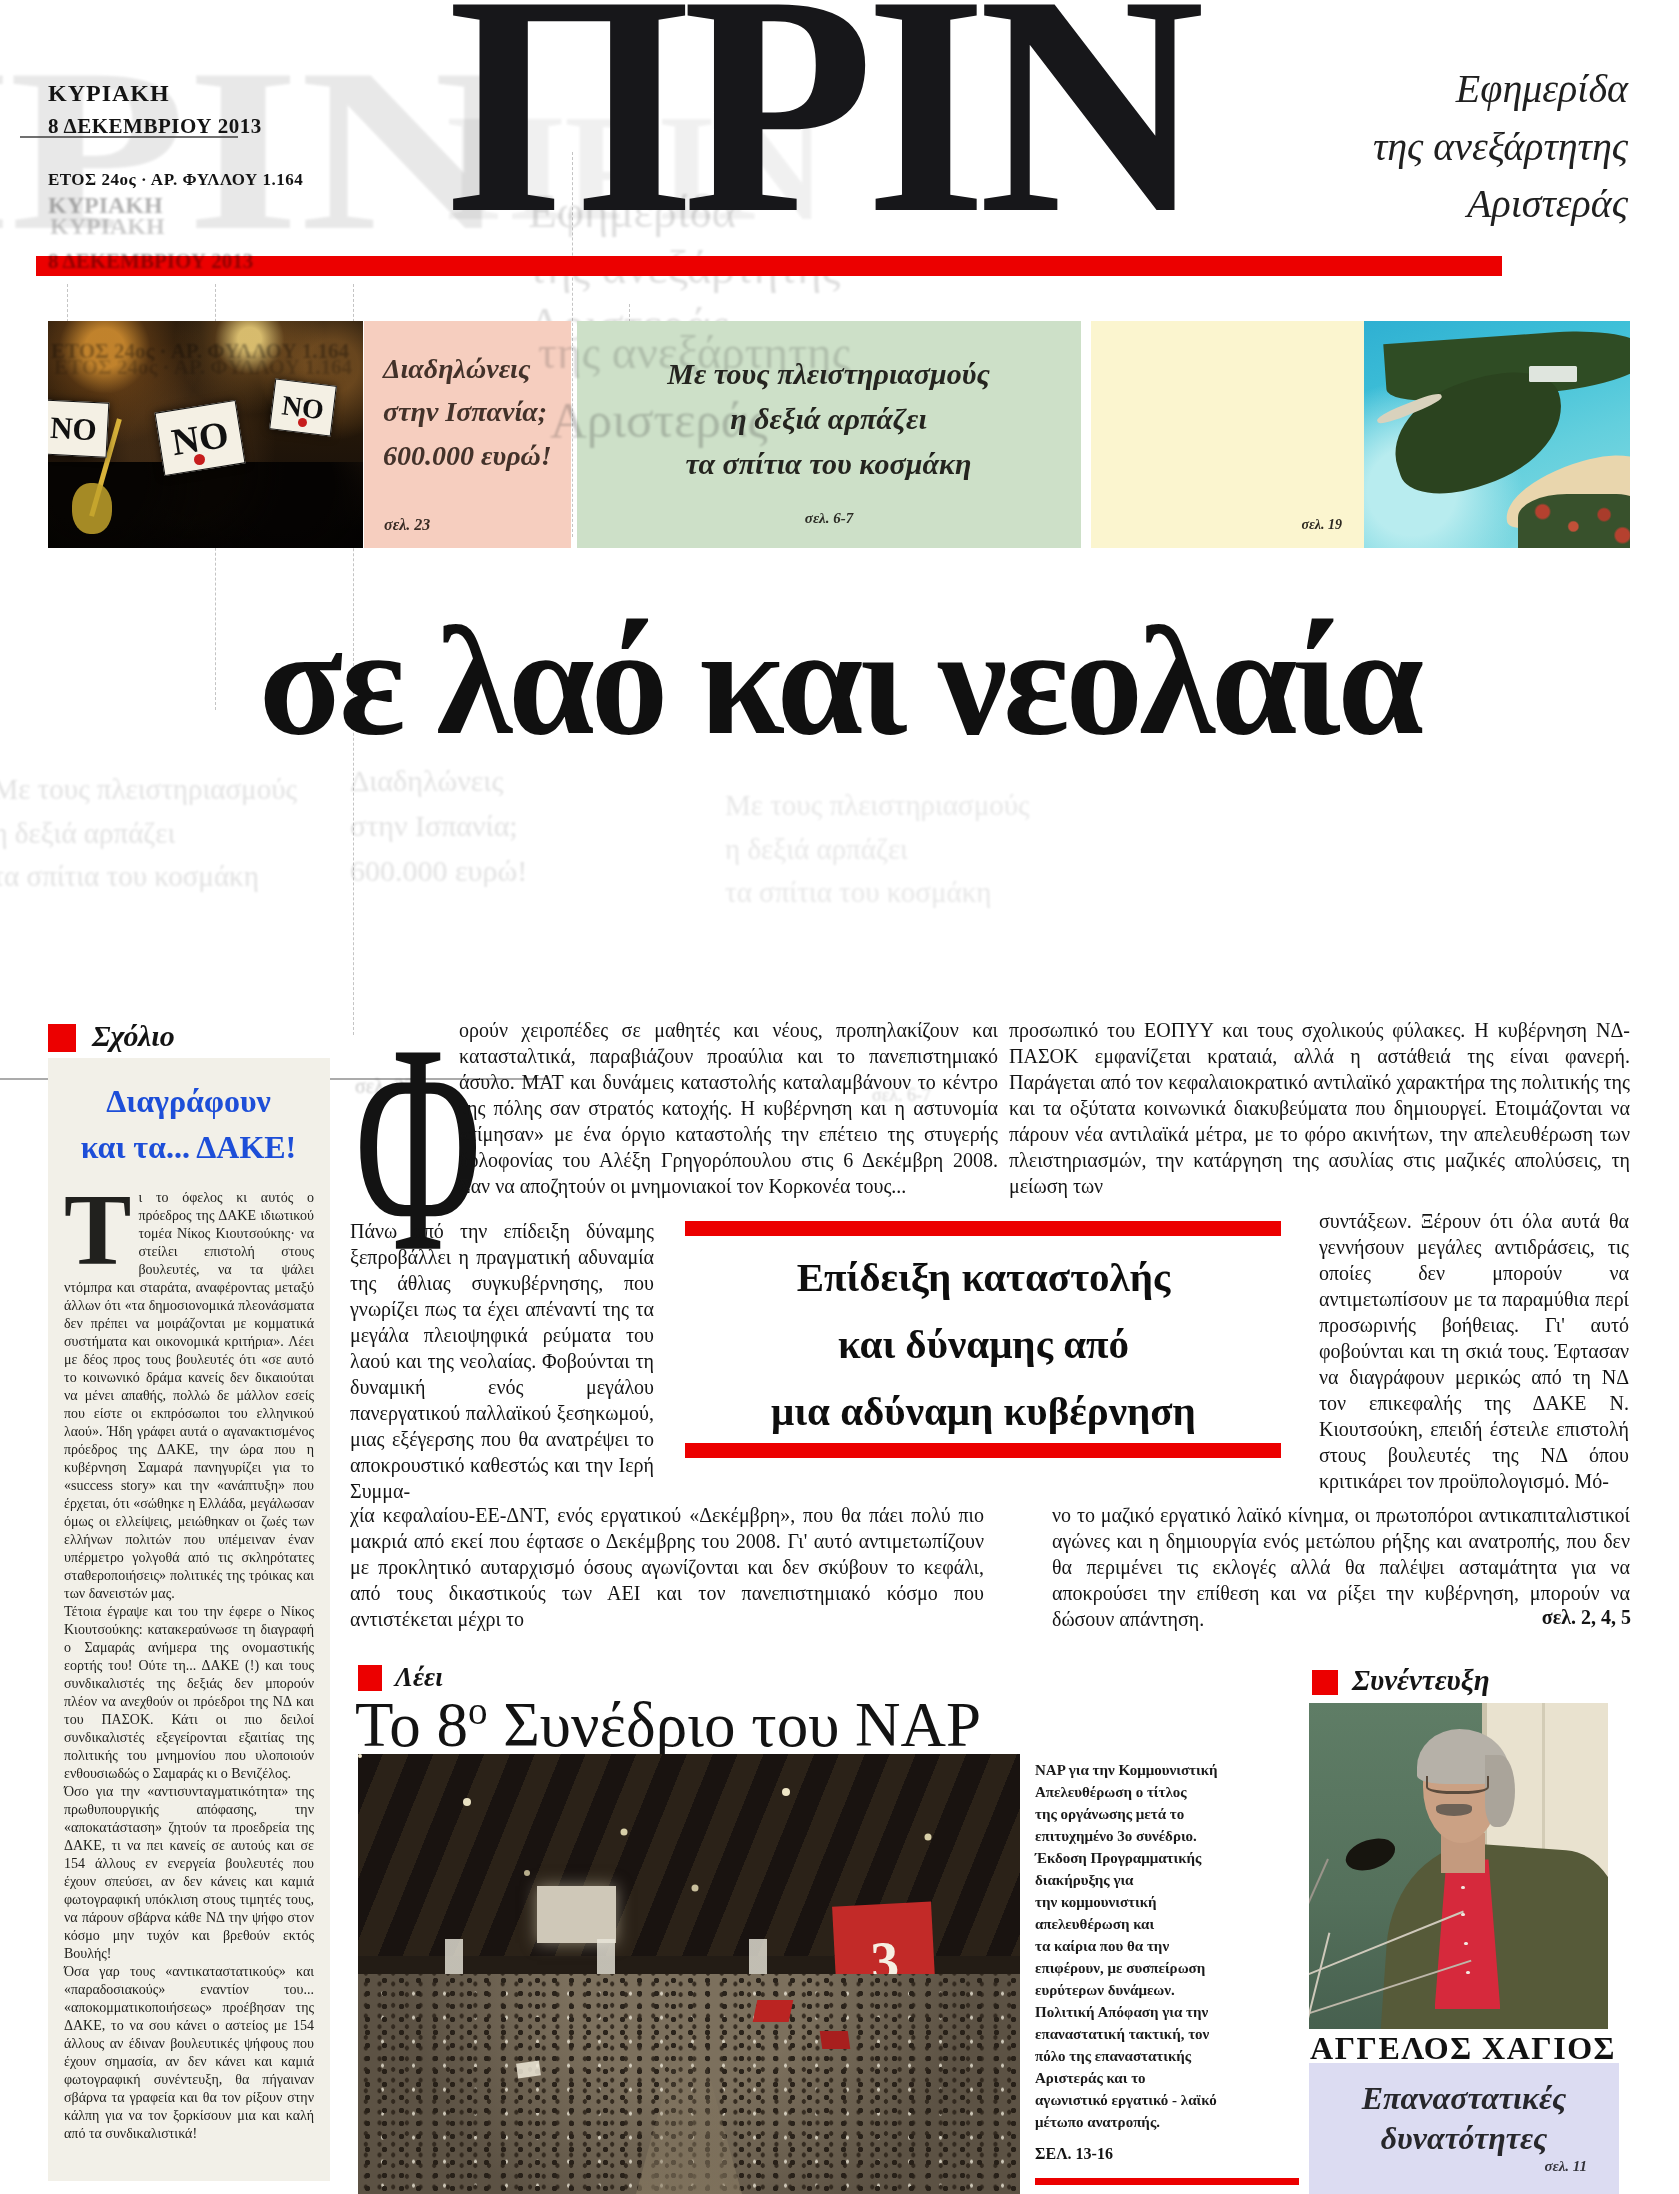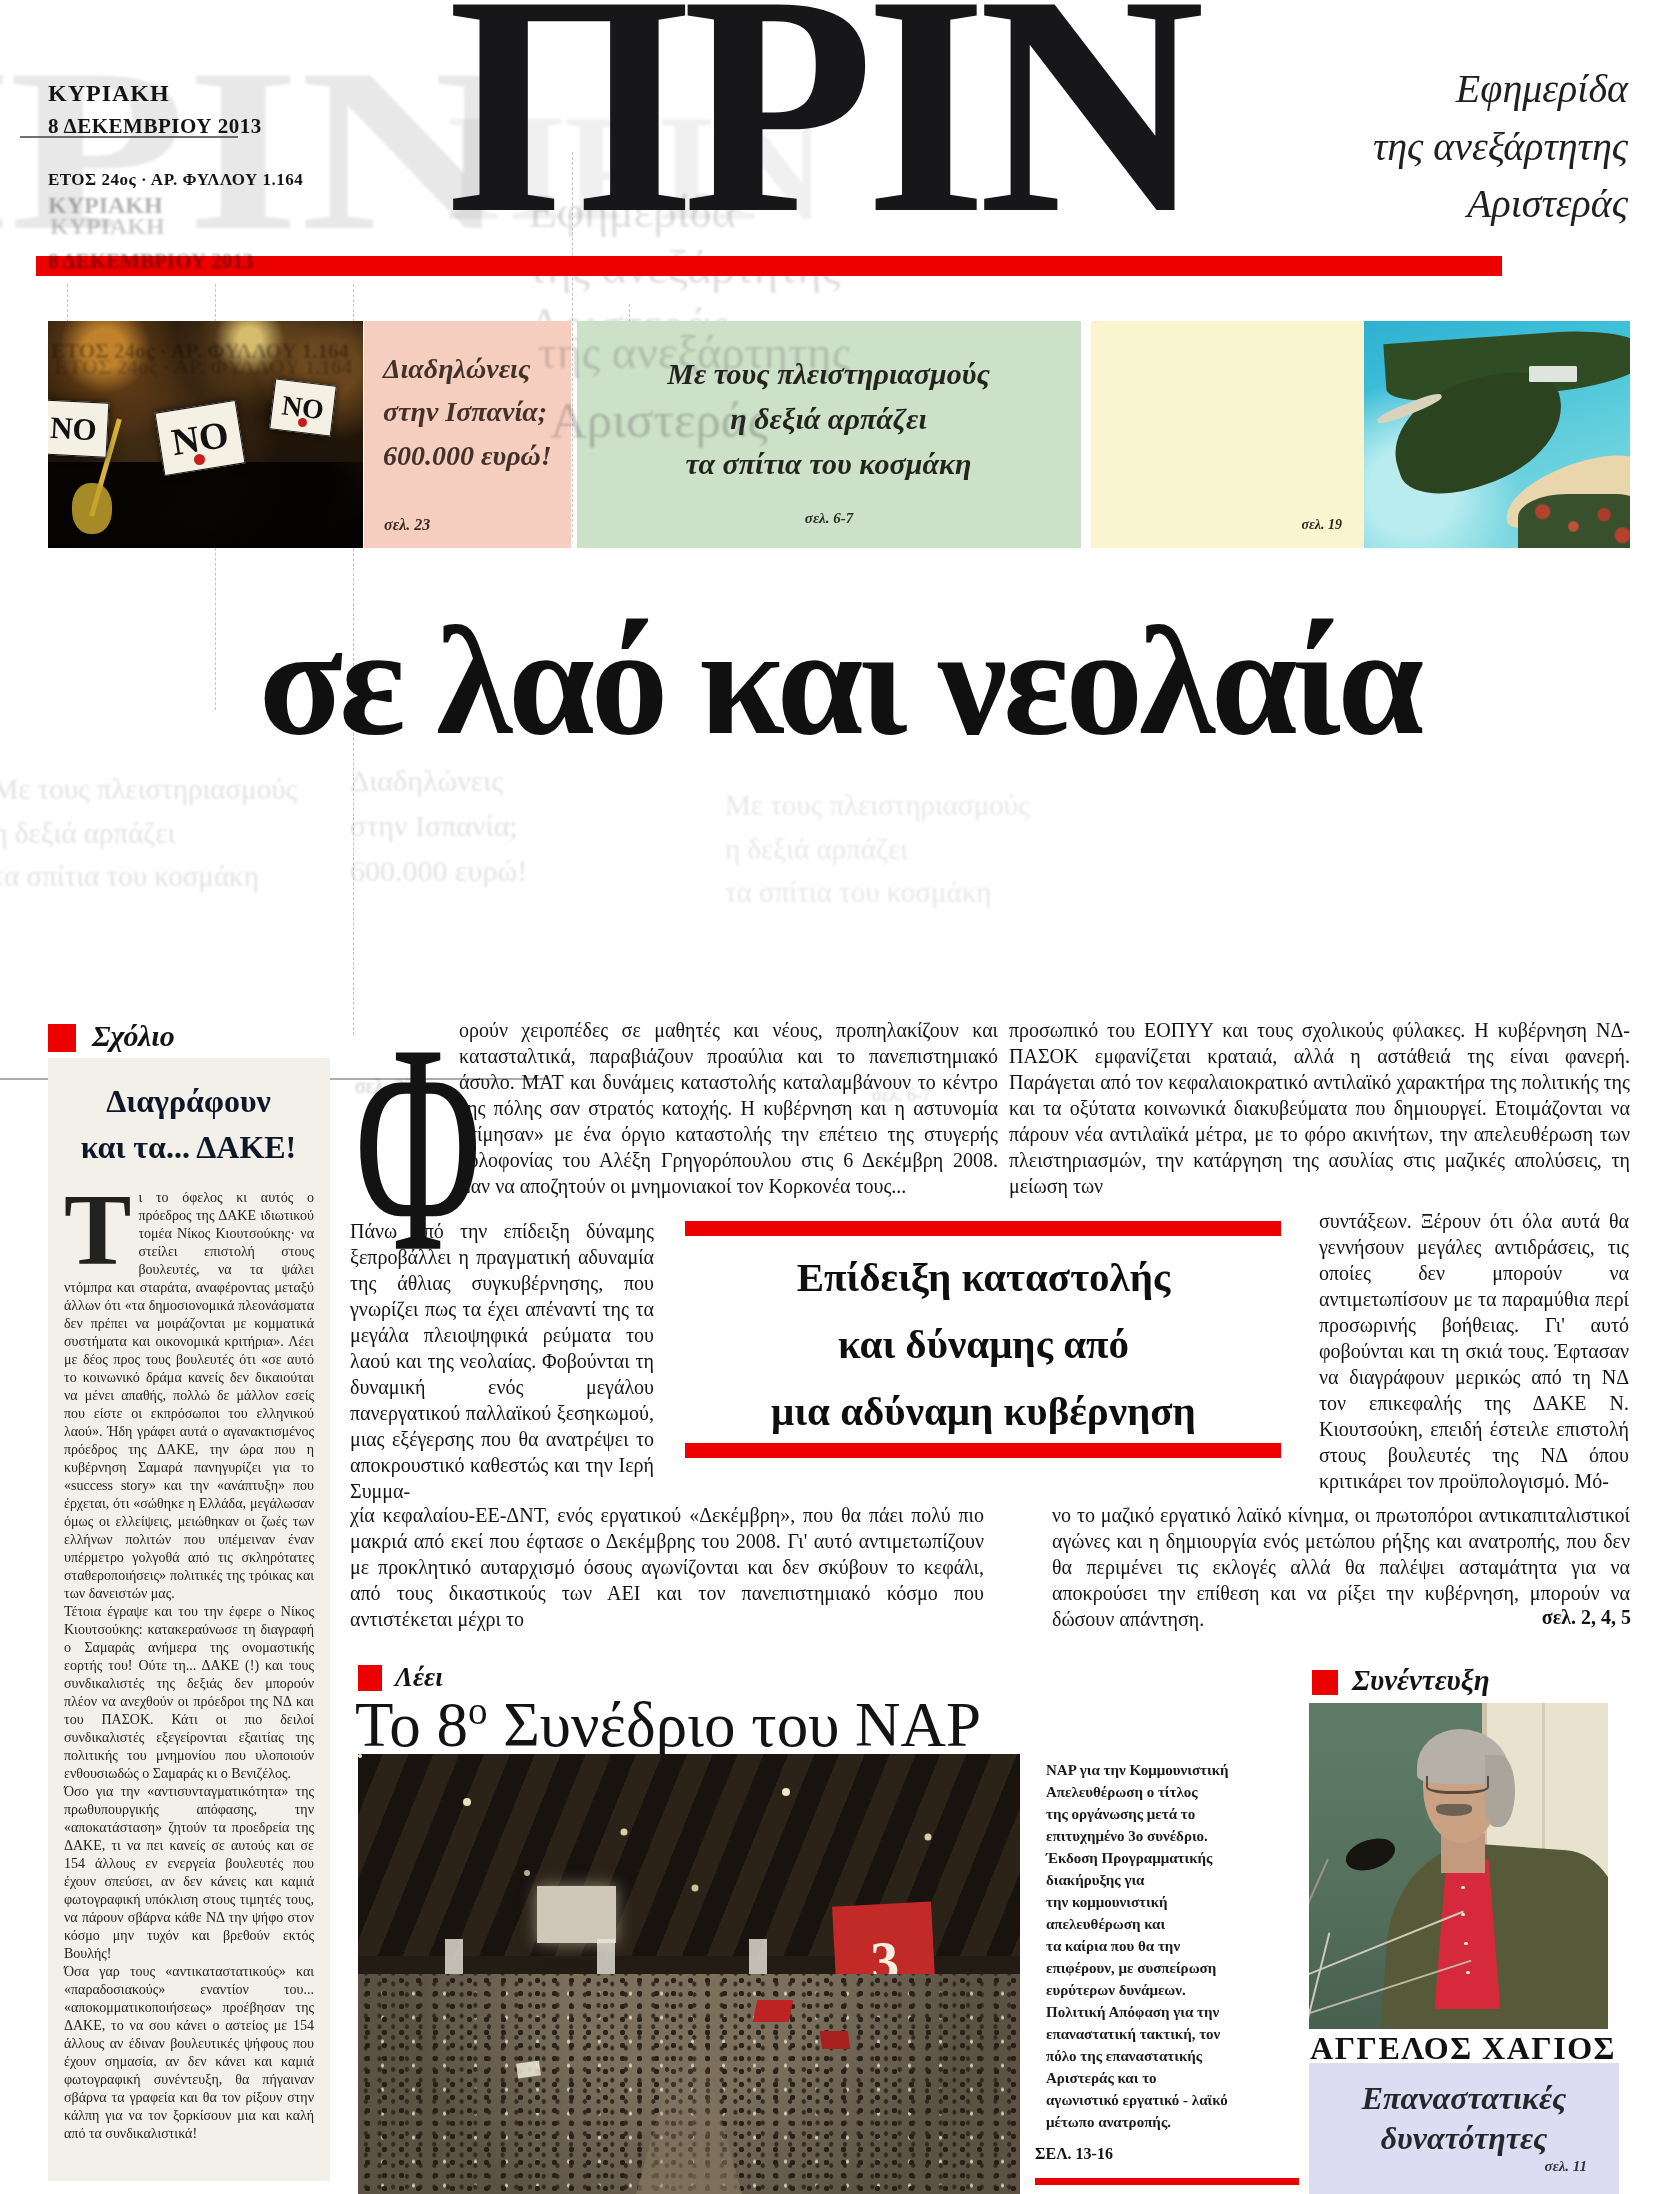--- a/index.html
+++ b/index.html
@@ -133,21 +133,21 @@
 
 <div class="abs" style="left:0;top:600px;width:1679px;text-align:center;font-weight:bold;color:#101010;
             font-size:155px;line-height:1.05;letter-spacing:-4px;">
   <div>σε λαό και νεολαία</div>
 </div>
 
 <div class="abs redbar" style="left:48px;top:1024px;width:28px;height:28px;"></div>
 <div class="abs" style="left:92px;top:1019px;font-size:30px;font-weight:bold;font-style:italic;">Σχόλιο</div>
 
 <div class="abs" style="left:48px;top:1058px;width:282px;height:1123px;background:#f2f0e8;">
-  <div class="abs pre" style="left:5px;top:20px;width:271px;text-align:center;font-size:32px;font-weight:bold;line-height:1.45;color:#0f172a;">Διαγράφουν
+  <div class="abs pre" style="left:5px;top:20px;width:271px;text-align:center;font-size:32px;font-weight:bold;line-height:1.45;color:#1d4ed8;">Διαγράφουν
 και τα... ΔΑΚΕ!</div>
   <div class="abs just" style="left:16px;top:113px;width:250px;font-size:14px;line-height:18px;color:#21211e;white-space:pre-line;">
     <span style="float:left;font-size:101px;line-height:.82;font-weight:bold;padding-right:7px;">Τ</span><span>ι το όφελος κι αυτός ο πρόεδρος της ΔΑΚΕ ιδιωτικού τομέα Νίκος Κιουτσούκης· να στείλει επιστολή στους βουλευτές, να τα ψάλει ντόμπρα και σταράτα, αναφέροντας μεταξύ άλλων ότι «τα δημοσιονομικά πλεονάσματα δεν πρέπει να μοιράζονται με κομματικά συστήματα και οικονομικά κριτήρια». Λέει με δέος προς τους βουλευτές ότι «σε αυτό το κοινωνικό δράμα κανείς δεν δικαιούται να μένει απαθής, πολλώ δε μάλλον εσείς που είστε οι εκπρόσωποι του ελληνικού λαού». Ήδη γράφει αυτά ο αγανακτισμένος πρόεδρος της ΔΑΚΕ, την ώρα που η κυβέρνηση Σαμαρά πανηγυρίζει για το «success story» και την «ανάπτυξη» που έρχεται, ότι «σώθηκε η Ελλάδα, μεγάλωσαν όμως οι ελλείψεις, μειώθηκαν οι ζωές των ελλήνων πολιτών που υπέμειναν έναν υπέρμετρο γολγοθά από τις σκληρότατες σταθεροποιήσεις» πολιτικές της τρόικας και των δανειστών μας.
 Τέτοια έγραψε και του την έφερε ο Νίκος Κιουτσούκης: κατακεραύνωσε τη διαγραφή ο Σαμαράς ανήμερα της ονομαστικής εορτής του! Ούτε τη... ΔΑΚΕ (!) και τους συνδικαλιστές της δεξιάς δεν μπορούν πλέον να ανεχθούν οι πρόεδροι της ΝΔ και του ΠΑΣΟΚ. Κάτι οι πιο δειλοί συνδικαλιστές εξεγείρονται εξαιτίας της πολιτικής του μνημονίου που υλοποιούν ενθουσιωδώς ο Σαμαράς κι ο Βενιζέλος.
 Όσο για την «αντισυνταγματικότητα» της πρωθυπουργικής απόφασης, την «αποκατάσταση» ζητούν τα προεδρεία της ΔΑΚΕ, τι να πει κανείς σε αυτούς και σε 154 άλλους εν ενεργεία βουλευτές που έχουν σπεύσει, αν δεν κάνεις και καμιά φωτογραφική υπόκλιση στους τιμητές τους, να πάρουν σβάρνα κάθε ΝΔ την ψήφο στον κόσμο μην τυχόν και βρεθούν εκτός Βουλής!
 Όσα γαρ τους «αντικαταστατικούς» και «παραδοσιακούς» εναντίον του... «αποκομματικοποιήσεως» προέβησαν της ΔΑΚΕ, το να σου κάνει ο αστείος με 154 άλλους αν έδιναν βουλευτικές ψήφους που έχουν σημασία, αν δεν κάνει και καμιά φωτογραφική συνέντευξη, θα πήγαιναν σβάρνα τα γραφεία και θα τον ρίξουν στην κάλπη για να τον ξορκίσουν μια και καλή από τα συνδικαλιστικά!</span>
   </div>
 </div>
 
 <div class="abs dropcap-phi" style="left:355px;top:1014px;font-weight:400;color:#131313;">Φ</div>
@@ -199,21 +199,21 @@
          background-image:radial-gradient(circle,#221b14 0 2.5px,transparent 3px),radial-gradient(circle,#2e251b 0 2px,transparent 2.5px),radial-gradient(circle,rgba(245,240,225,.8) 0 1.5px,transparent 2px);
          background-size:17px 13px,13.7px 10.7px,31px 24px;background-position:0 0,6.6px 4.6px,11px 7.6px;opacity:.9;"></div>
     <div class="abs" style="left:42%;top:30%;width:16%;height:70%;
          background:linear-gradient(180deg,transparent,#8a7c64);clip-path:polygon(40% 0,60% 0,100% 100%,0 100%);opacity:.65;"></div>
     <div class="abs" style="left:60%;top:12%;width:36px;height:22px;background:#bb2422;transform:skewX(-12deg);"></div>
     <div class="abs" style="left:70%;top:26%;width:28px;height:18px;background:#a81f1e;transform:skewX(8deg);"></div>
     <div class="abs" style="left:24%;top:40%;width:23px;height:15px;background:#efe9d8;transform:rotate(-8deg);opacity:.85;"></div>
   </div>
 </div>
 
-<div class="abs pre" style="left:1035px;top:1759px;width:259px;font-size:15px;line-height:22px;font-weight:bold;color:#1b1b1b;margin-left:11px;">ΝΑΡ για την Κομμουνιστική
+<div class="abs pre" style="left:1035px;top:1759px;width:259px;font-size:15px;line-height:22px;font-weight:bold;color:#1b1b1b;">ΝΑΡ για την Κομμουνιστική
 Απελευθέρωση ο τίτλος
 της οργάνωσης μετά το
 επιτυχημένο 3ο συνέδριο.
 Έκδοση Προγραμματικής
 διακήρυξης για
 την κομμουνιστική
 απελευθέρωση και
 τα καίρια που θα την
 επιφέρουν, με συσπείρωση
 ευρύτερων δυνάμεων.

